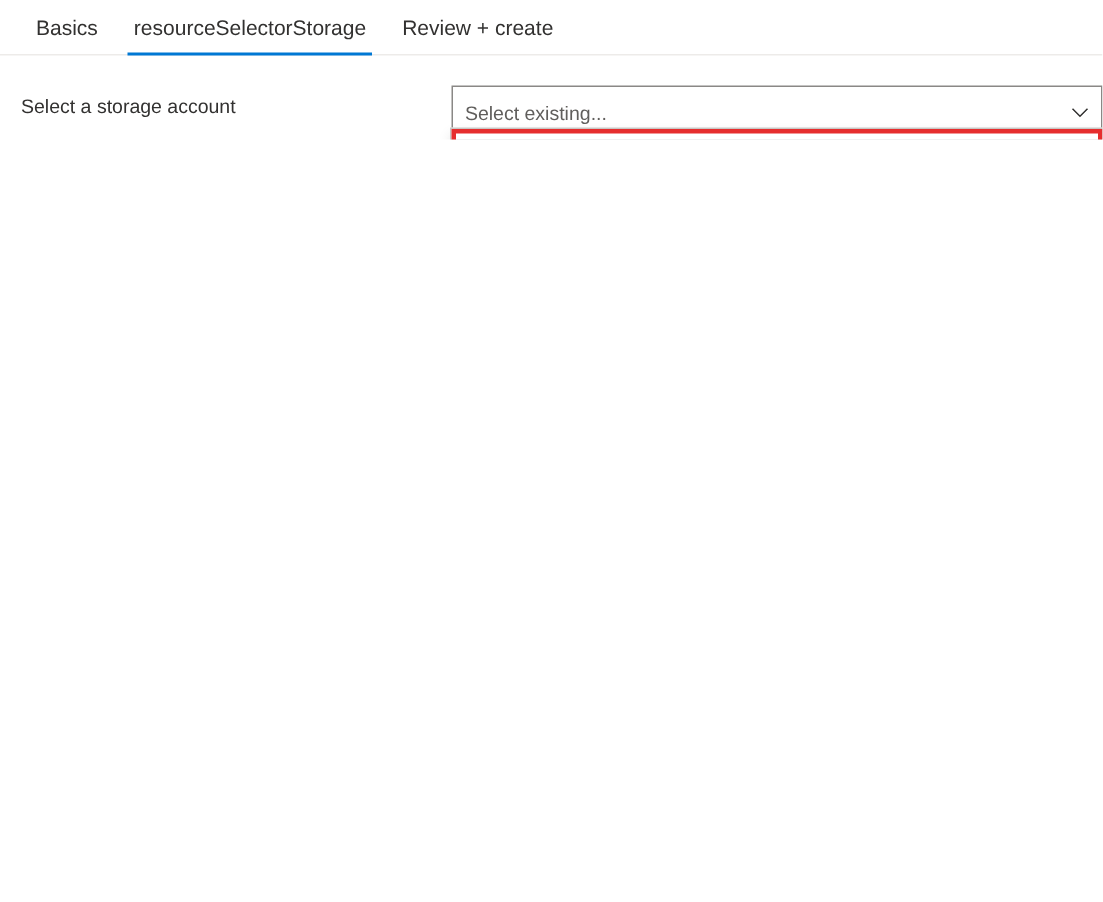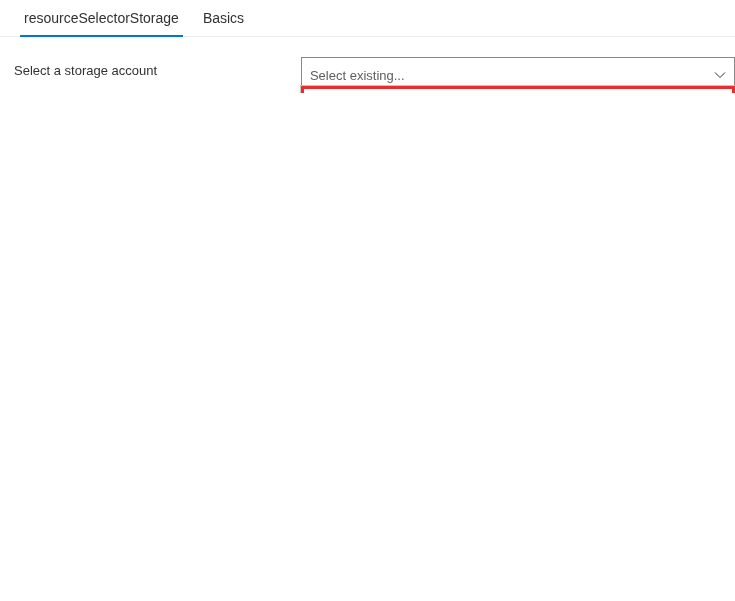--- a/index.html
+++ b/index.html
@@ -116,22 +116,23 @@
     .opt-line strong {
       color: #323130;
       font-weight: 600;
     }
   </style>
 </head>
 <body>
 
 <div class="tabs">
 
-<div class="tab active">resourceSelectorStorage</div>
-    <div class="tab">Basics</div>
+<div class="tab">Basics</div>
+    <div class="tab active">resourceSelectorStorage</div>
+    <div class="tab">Review + create</div>
   </div>
 
 <div class="form-row">
   <div class="label">Select a storage account</div>
   <div class="field-wrap">
     <div class="combo">
       <span class="combo-placeholder">Select existing...</span>
       <svg class="chev" viewBox="0 0 12 12">
           <path d="M1 3.5 L6 8.5 L11 3.5" stroke="#323130" stroke-width="1" fill="none"></path>
         </svg>

